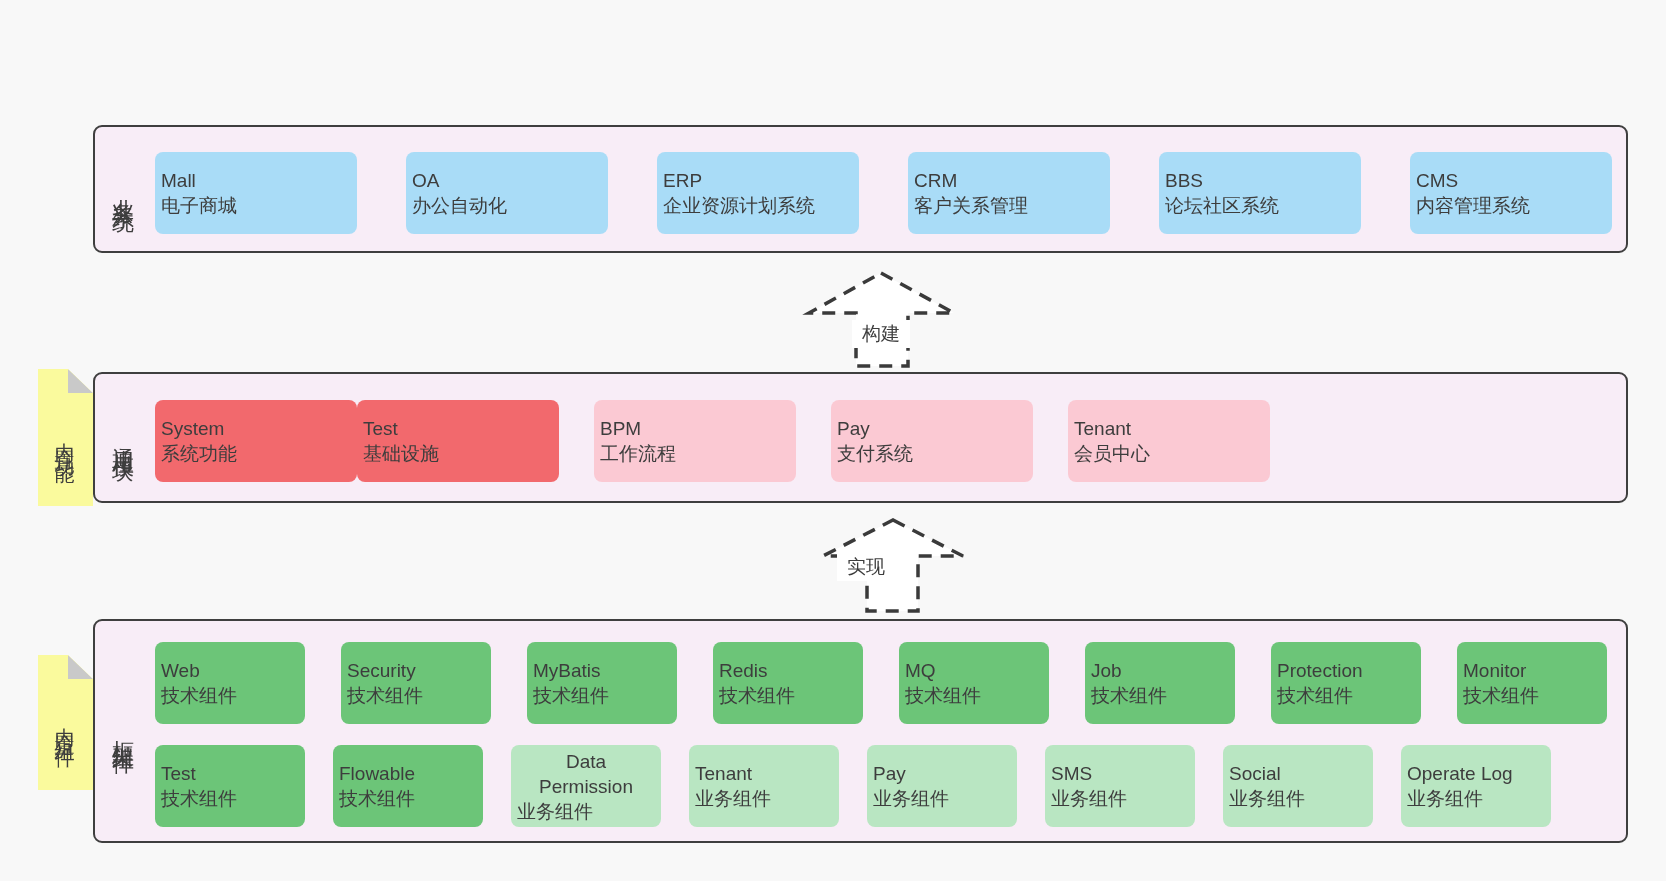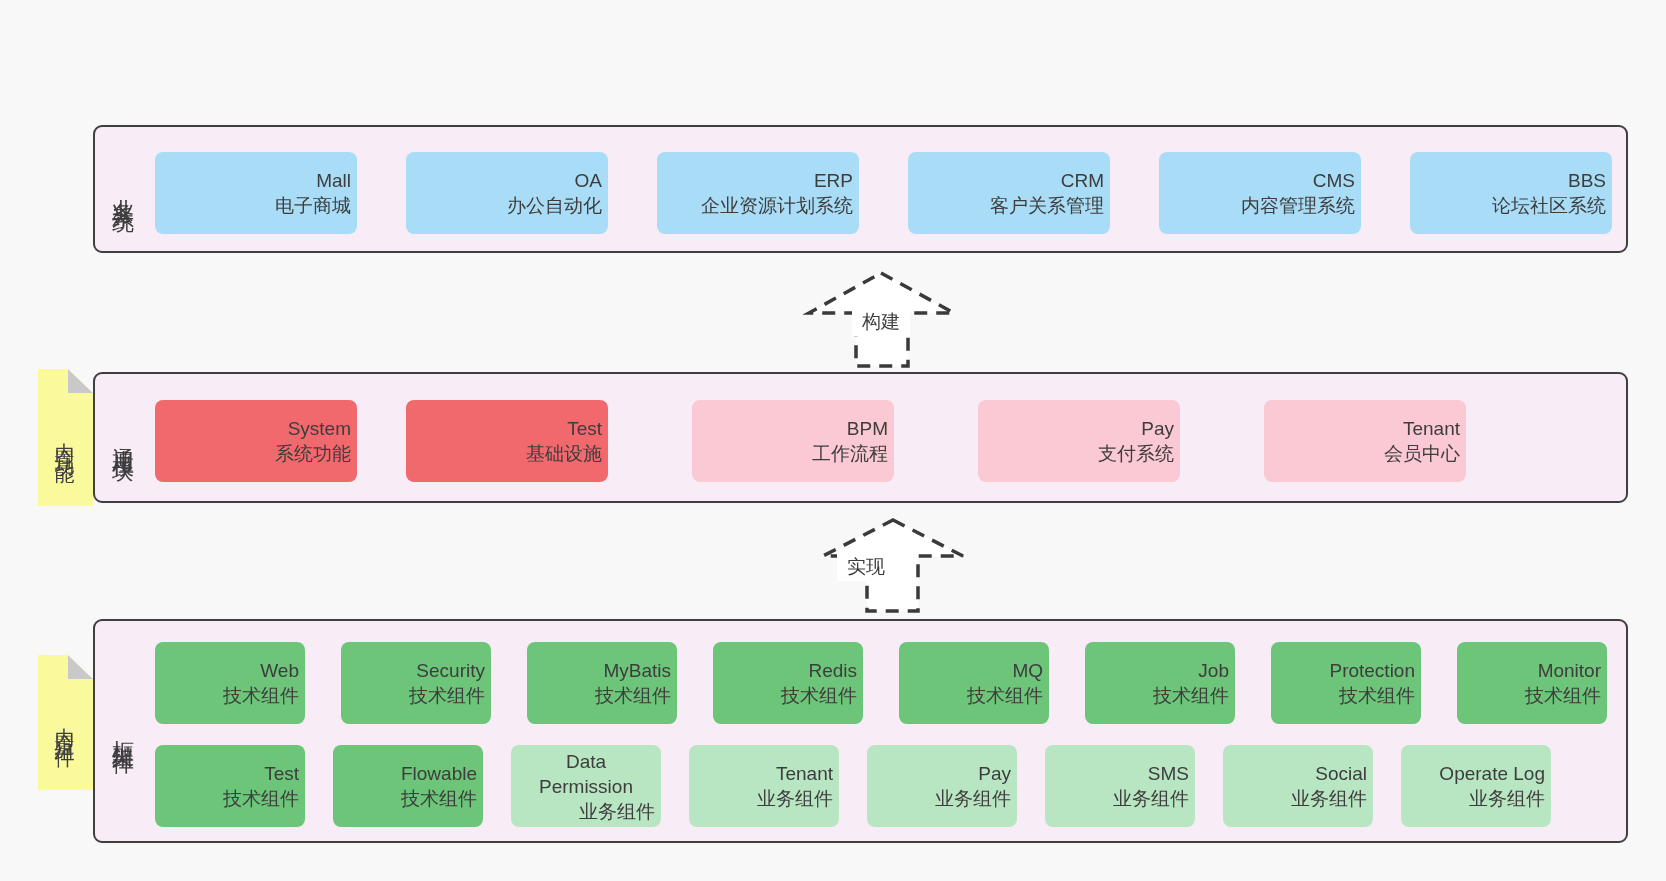--- a/index.html
+++ b/index.html
@@ -16,26 +16,26 @@
   #panel-business{top:125px;height:128px;}
   #panel-modules{top:372px;height:131px;}
   #panel-components{top:619px;height:224px;}
   .vlabel{
     position:absolute;left:13px;top:50%;transform:translateY(-50%);
     writing-mode:vertical-rl;text-orientation:upright;
     font-size:22px;letter-spacing:4px;color:#3d3d3d;white-space:nowrap;
   }
   .box-row{position:absolute;left:60px;display:flex;}
   #row-business{top:25px;gap:49px;}
-  #row-modules{top:26px;gap:49px;}
+  #row-modules{top:26px;}
   #row-components-0{top:21px;gap:36px;}
   #row-components-1{top:124px;gap:28px;}
   .box{
     width:202px;height:82px;border-radius:8px;box-sizing:border-box;
-    display:flex;flex-direction:column;justify-content:center;align-items:flex-end;
+    display:flex;flex-direction:column;justify-content:center;align-items:flex-start;
     text-align:center;padding:2px 6px;flex:0 0 auto;
   }
   #panel-components .box{width:150px;}
   .box-title,.box-sub{font-size:19px;line-height:25px;}
   .blue{background:#a9dcf7;}
   .red{background:#f2696d;}
   .pink{background:#fbc9d3;margin-left:35px;}
   .green{background:#6cc578;}
   .lightgreen{background:#b9e6c2;}
   
@@ -61,21 +61,21 @@
   #arrow-implement{left:815px;top:512px;}
   .arrow-shape{
     fill:#ffffff;stroke:#3a3a3a;stroke-width:3.5;
     stroke-dasharray:13 9;
   }
   .arrow-label{
     position:absolute;width:58px;height:28px;background:#ffffff;
     display:flex;align-items:center;justify-content:center;
     font-size:19px;color:#3d3d3d;
   }
-  #arrow-build-label{left:852px;top:308px;}
+  #arrow-build-label{left:852px;top:320px;}
   #arrow-implement-label{left:837px;top:553px;}
 </style>
 </head>
 <body>
 
 <div class="stage">
 
   <section class="panel" id="panel-business">
     <div class="vlabel">业务系统</div>
     <div class="box-row" id="row-business">
@@ -89,26 +89,26 @@
         </div>
         <div class="box blue">
           <div class="box-title">ERP</div>
           <div class="box-sub">企业资源计划系统</div>
         </div>
         <div class="box blue">
           <div class="box-title">CRM</div>
           <div class="box-sub">客户关系管理</div>
         </div>
         <div class="box blue">
+          <div class="box-title">BBS</div>
+          <div class="box-sub">论坛社区系统</div>
+        </div>
+        <div class="box blue">
           <div class="box-title">CMS</div>
           <div class="box-sub">内容管理系统</div>
-        </div>
-        <div class="box blue">
-          <div class="box-title">BBS</div>
-          <div class="box-sub">论坛社区系统</div>
         </div>
       </div>
   </section>
 
   <svg class="arrow-svg" id="arrow-build" width="165" height="107" viewBox="0 0 165 107">
     <polygon class="arrow-shape" points="81,8 154,48 108,48 108,101 56,101 56,48 9,48"></polygon>
   </svg>
   <div class="arrow-label" id="arrow-build-label">构建</div>
 
   <div class="note" id="note-modules">

